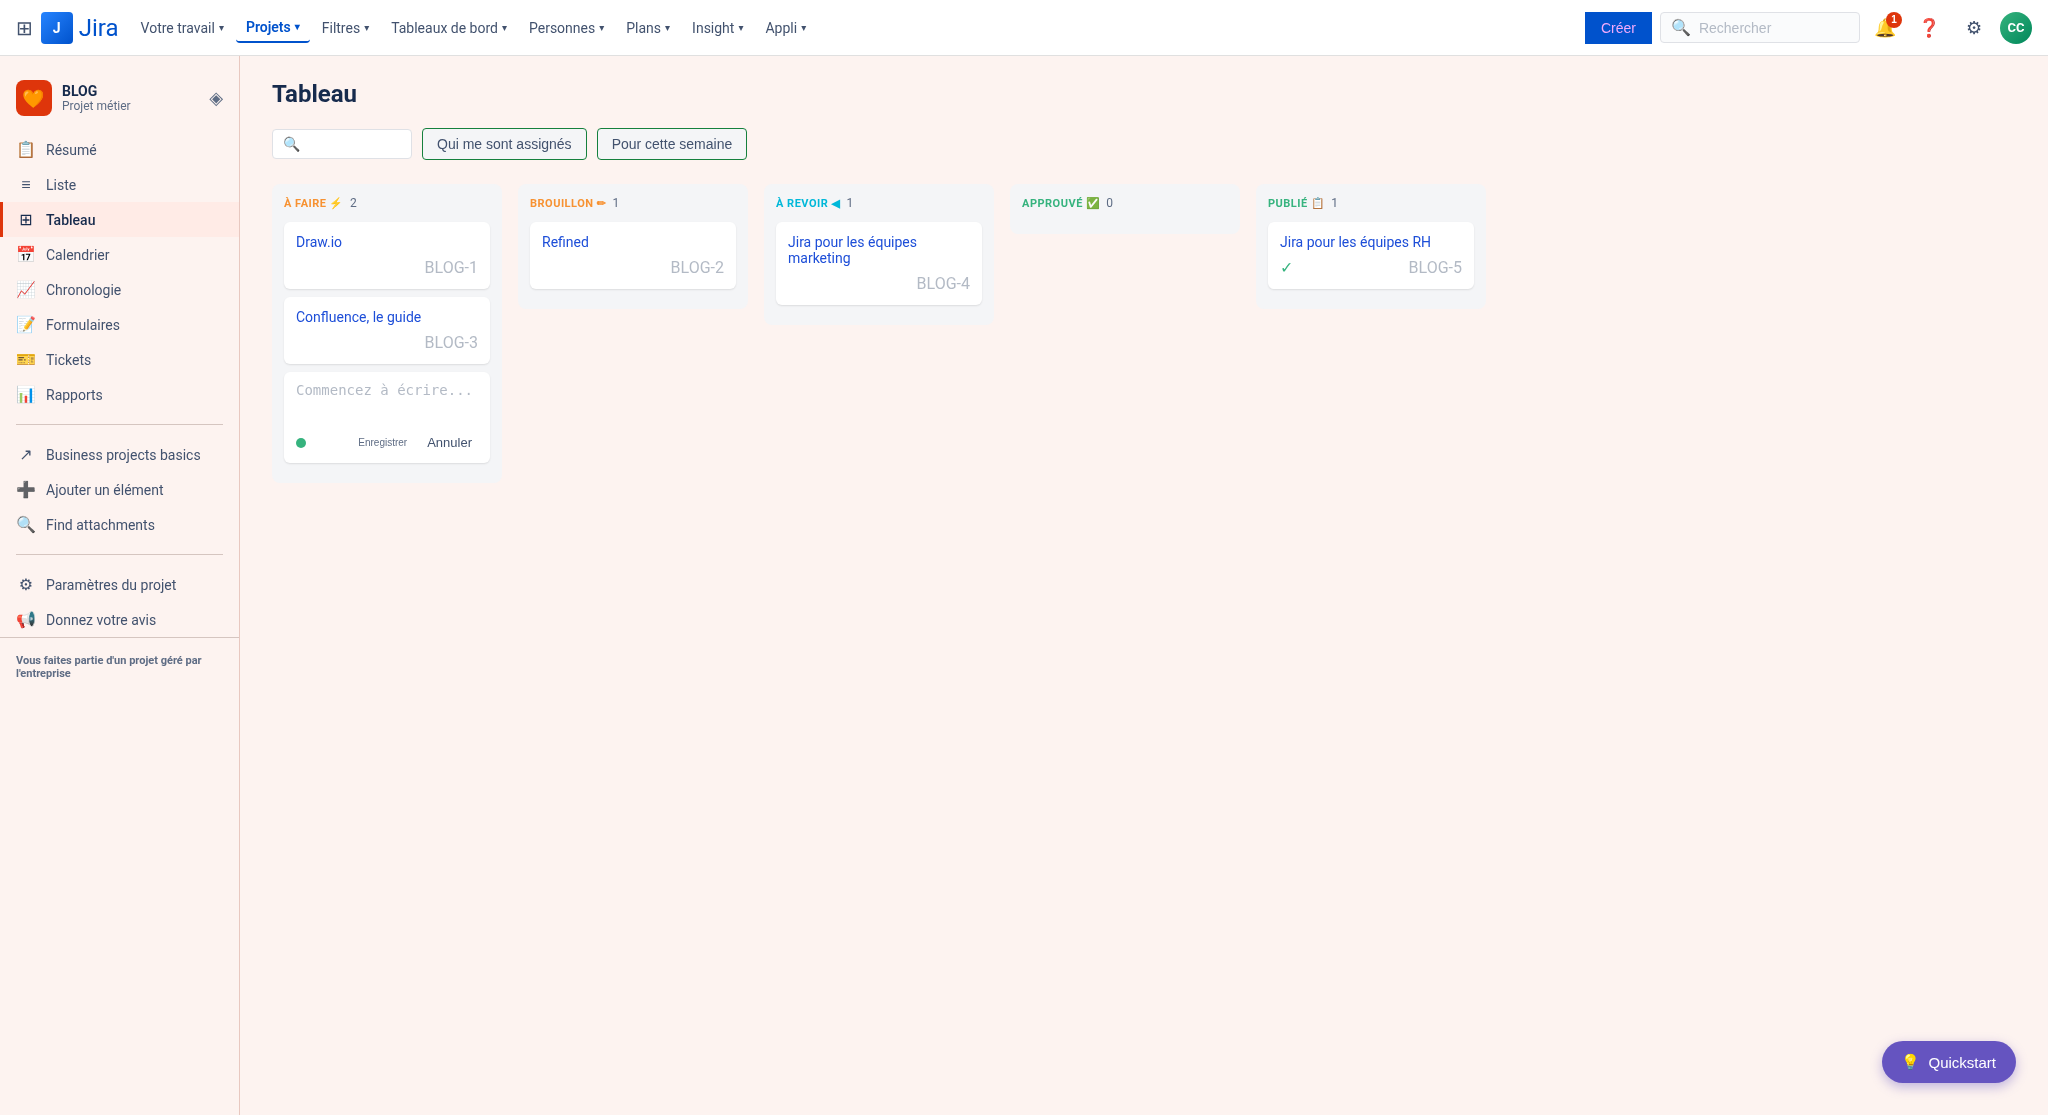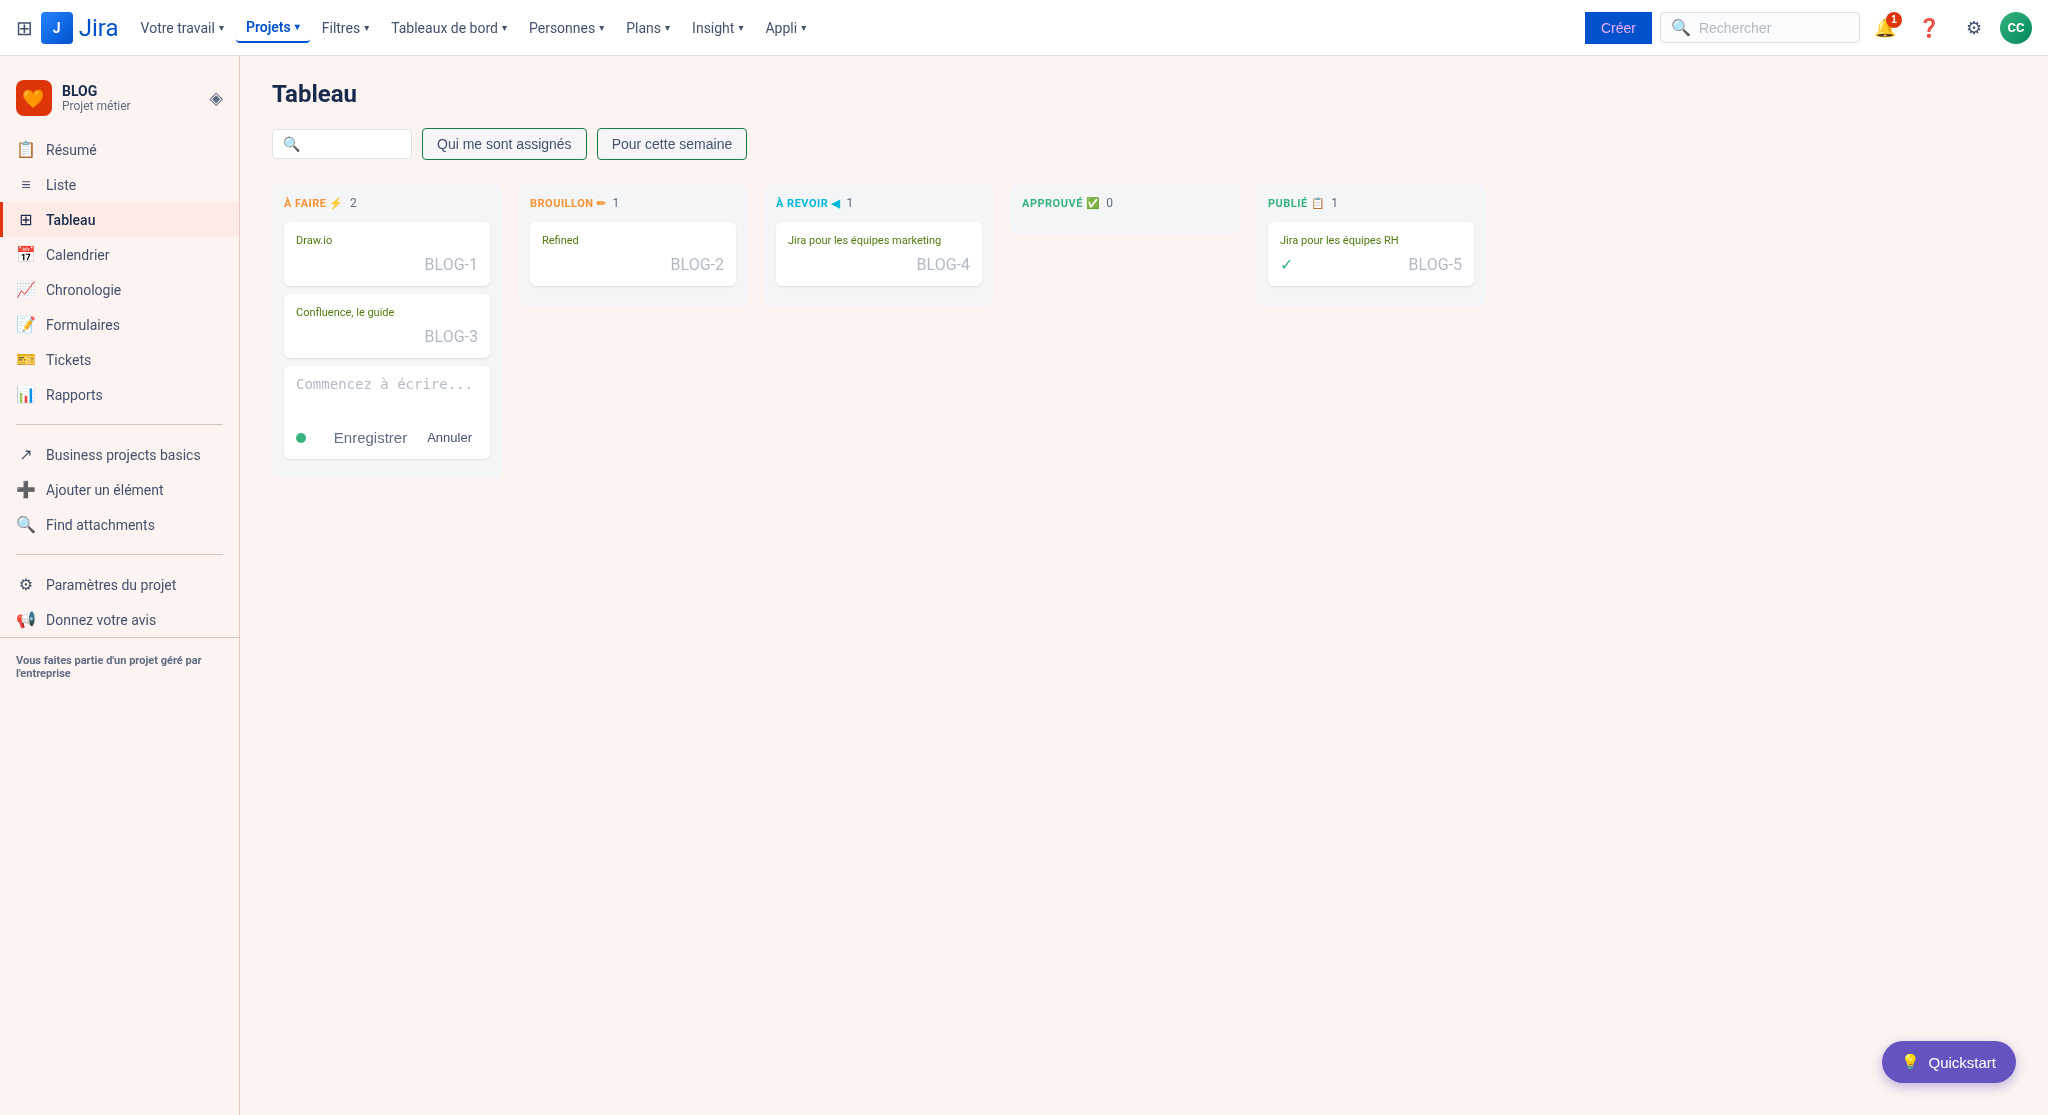--- a/index.html
+++ b/index.html
@@ -168,21 +168,21 @@
     .column-title.publie { color: #36b37e; }
     .column-count { font-size: 12px; color: #5e6c84; }
     .card {
       background: #fff;
       border-radius: 6px;
       padding: 12px;
       margin-bottom: 8px;
       box-shadow: 0 1px 2px rgba(0,0,0,0.1);
       cursor: pointer;
     }
-    .card-title { font-size: 11px; color: #4d7c0f; margin-bottom: 8px; }
+    .card-title { font-size: 14px; color: #1d4ed8; margin-bottom: 8px; }
     .card-id { font-size: 16px; color: #b3bac5; text-align: right; }
     .card-check { color: #36b37e; font-size: 16px; }
 
     
     .create-card {
       background: #fff;
       border-radius: 6px;
       padding: 10px 12px;
       margin-bottom: 8px;
       box-shadow: 0 1px 2px rgba(0,0,0,0.1);
@@ -191,21 +191,21 @@
       width: 100%; border: none; outline: none;
       font-size: 14px; color: #172b4d; resize: none;
       min-height: 40px;
     }
     .create-card-input::placeholder { color: #b3bac5; }
     .create-card-footer { display: flex; align-items: center; justify-content: space-between; margin-top: 6px; }
     .dot-indicator { width: 10px; height: 10px; border-radius: 50%; background: #36b37e; }
     .create-card-actions { display: flex; gap: 8px; }
     .create-btn-save {
       background: none; border: none;
-      font-size: 15px; color: #5e6c84; cursor: pointer; padding: 3px 6px;
+      font-size: 10px; color: #5e6c84; cursor: pointer; padding: 3px 6px;
     }
     .create-btn-cancel {
       background: none; border: none;
       font-size: 13px; color: #42526e; cursor: pointer; padding: 3px 6px;
       font-weight: 500;
     }
 
     
     .quickstart-btn {
       position: fixed; bottom: 32px; right: 32px;

